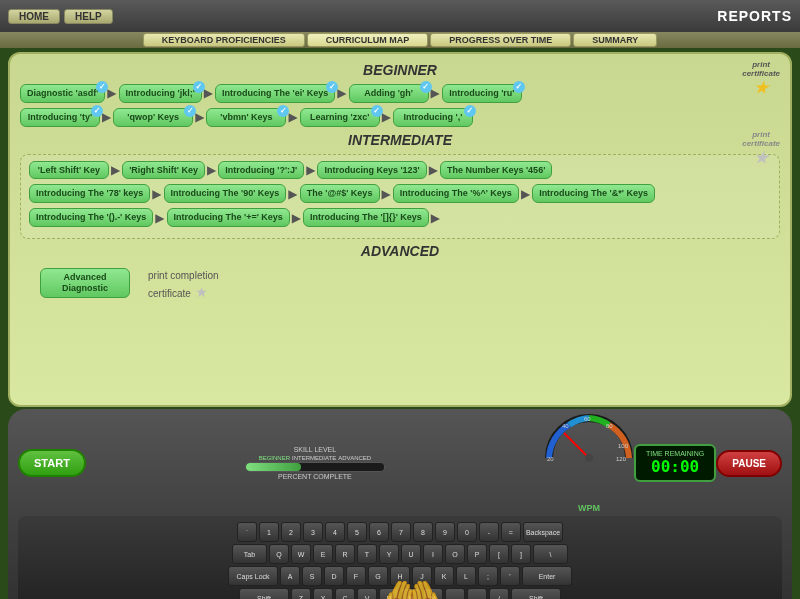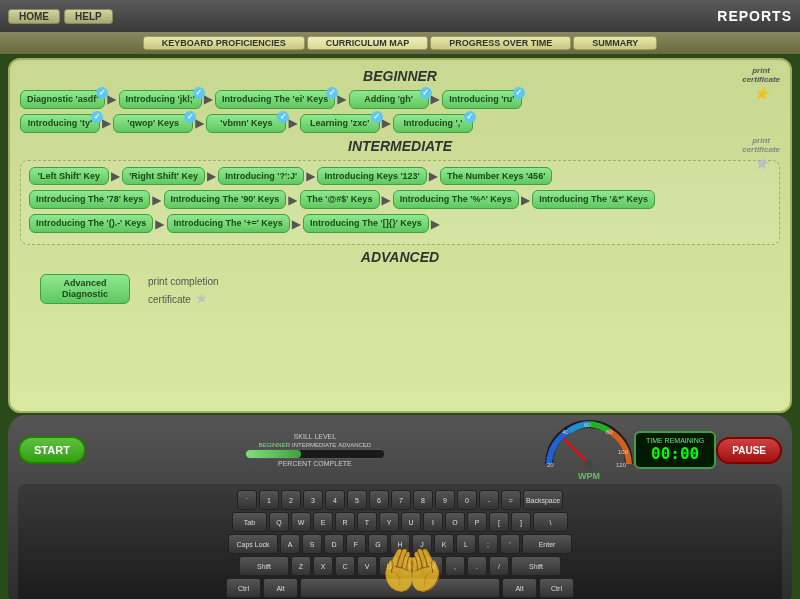--- a/index.html
+++ b/index.html
@@ -29,21 +29,21 @@
     .reports-label {
       color: white;
       font-size: 14px;
       font-weight: bold;
       letter-spacing: 1px;
     }
 
     
     .tab-bar {
       background: linear-gradient(to bottom, #888860, #6a6a40);
-      height: 22px;
+      height: 16px;
       display: flex;
       align-items: center;
       justify-content: center;
       gap: 2px;
       padding: 2px 4px;
     }
     .tab-item {
       background: linear-gradient(to bottom, #e8e8b0, #c8c880);
       border: 1px solid #999960;
       border-radius: 3px;
@@ -220,20 +220,21 @@
 
     .keyboard-wrapper {
       position: relative;
     }
 
     
     .gauge-container {
       display: flex;
       flex-direction: column;
       align-items: center;
+      gap: 38px;
     }
     .wpm-label {
       color: #60c060;
       font-size: 9px;
       font-weight: bold;
       margin-top: 2px;
     }
 
     .beginner-section { margin-bottom: 4px; }
     .intermediate-section { margin-bottom: 4px; }

